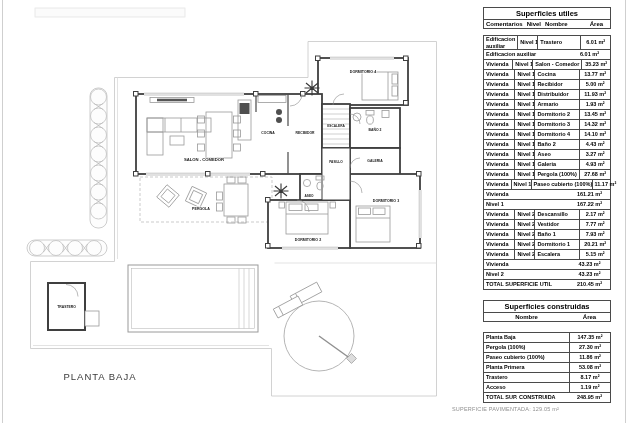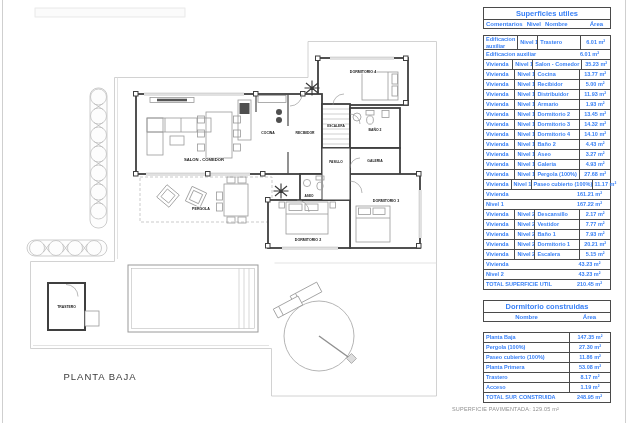--- a/index.html
+++ b/index.html
@@ -1,20 +1,20 @@
 <!DOCTYPE html>
 <html><head>
 <meta charset="utf-8">
 <style>
   html,body{margin:0;padding:0;}
   body{width:630px;height:423px;background:#ffffff;position:relative;overflow:hidden;
        font-family:"Liberation Sans",sans-serif;}
   .vline{position:absolute;top:0;width:1px;height:423px;background:#cfcfcf;}
   
-  .stable{position:absolute;left:443px;width:168px;box-sizing:border-box;color:#3b82f6;padding-left:40px;}
+  .stable{position:absolute;left:443px;width:168px;box-sizing:border-box;color:#000000;padding-left:40px;}
   .t-title{box-sizing:border-box;height:13px;border:1px solid #4a4a4a;display:flex;
            align-items:center;justify-content:center;font-size:7.5px;font-weight:700;}
   .t-header{box-sizing:border-box;height:9px;border:1px solid #4a4a4a;border-top:none;
             display:flex;align-items:stretch;font-size:6px;font-weight:700;}
   .t-header span{display:flex;align-items:center;padding:0 2px;box-sizing:border-box;}
   .t-body{box-sizing:border-box;border:1px solid #4a4a4a;margin-top:6px;}
   .construidas .t-body{margin-top:10px;}
   .t-row{display:flex;align-items:stretch;border-bottom:1px solid #4a4a4a;min-height:9px;
          font-size:5.5px;font-weight:700;}
   .t-row:last-child{border-bottom:none;}
@@ -382,21 +382,21 @@
         <span class="c4">43.23 m²</span>
       </div>
       <div class="t-row total">
         <span class="lab">TOTAL SUPERFICIE UTIL</span>
         <span class="c4">210.45 m²</span>
       </div>
     </div>
 </div>
 
 <div class="stable construidas" style="top:300px">
-  <div class="t-title">Dormitorio construidas</div>
+  <div class="t-title">Superficies construidas</div>
   <div class="t-header">
     <span class="h-name">Nombre</span>
     <span class="h-area">Área</span>
   </div>
   <div class="t-body">
       <div class="t-row item">
         <span class="lab">Planta Baja</span>
         <span class="c4">147.35 m²</span>
       </div>
       <div class="t-row item">

